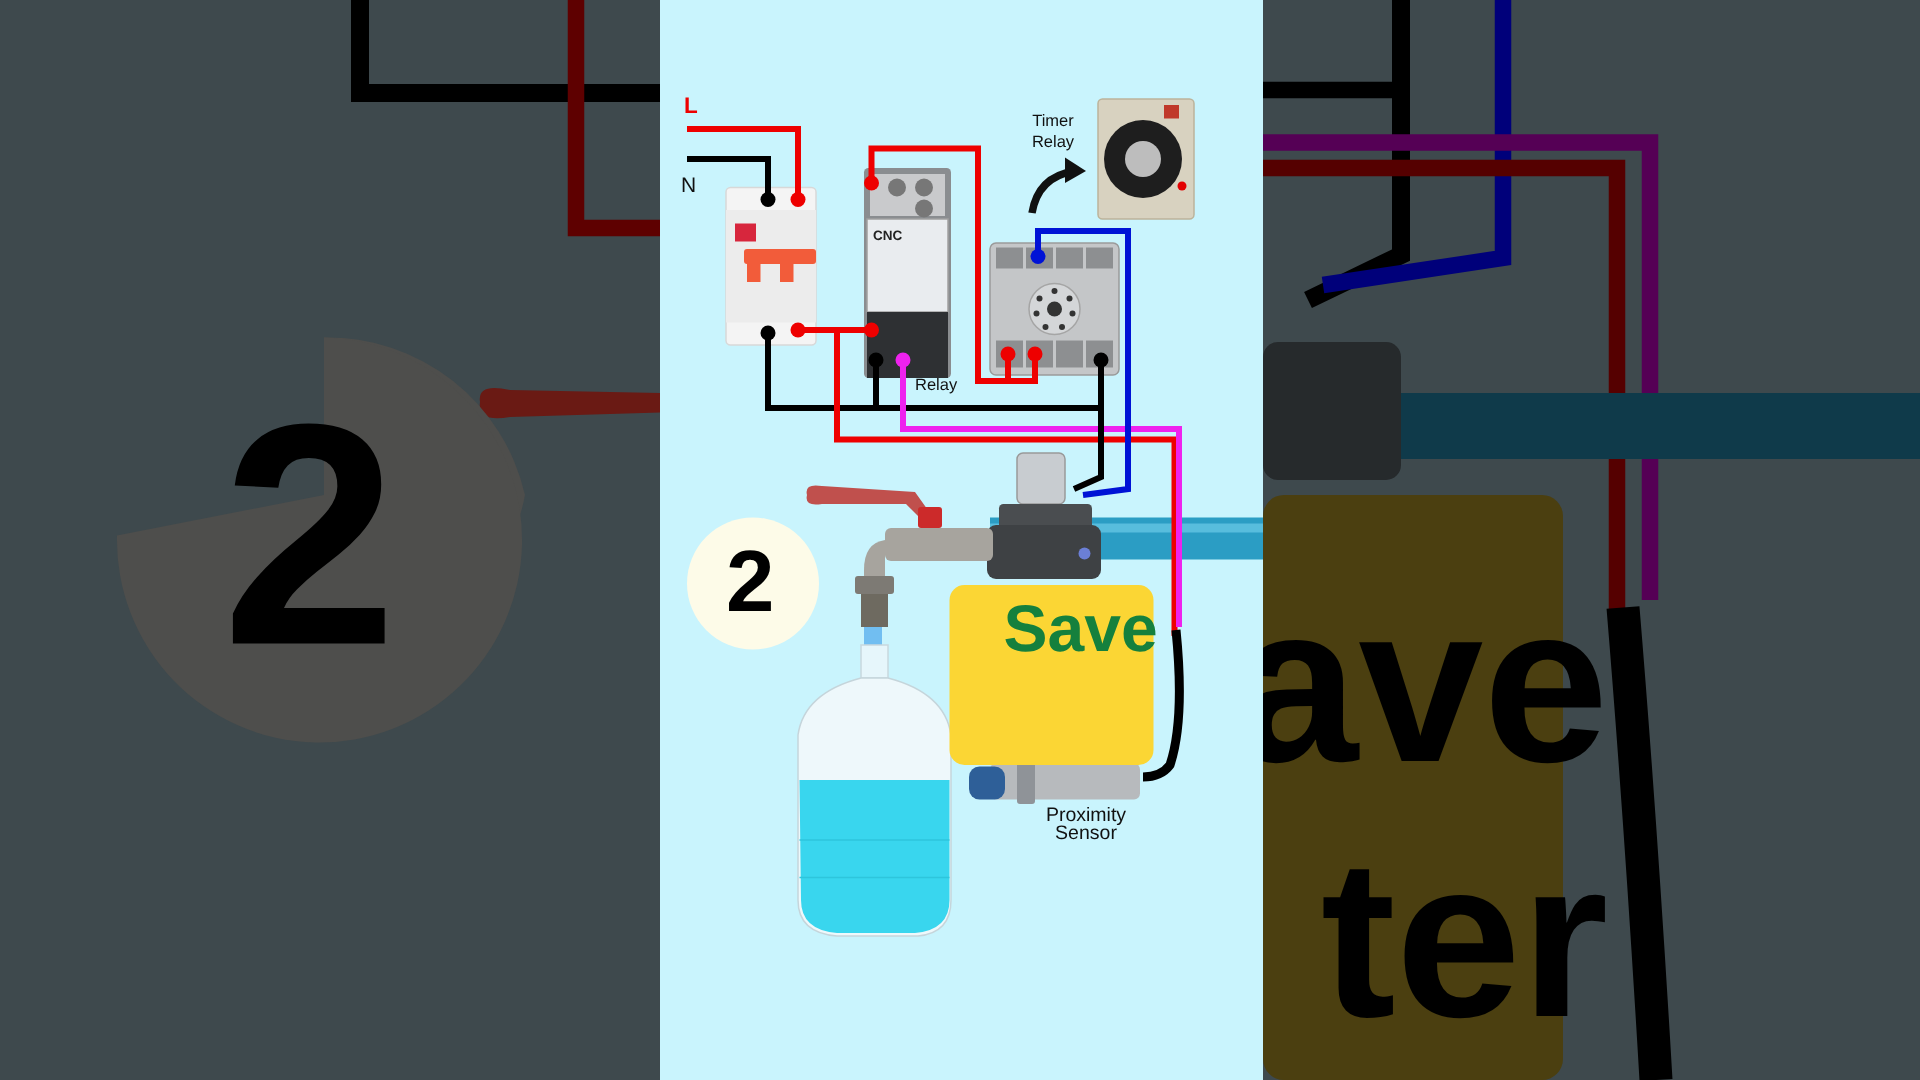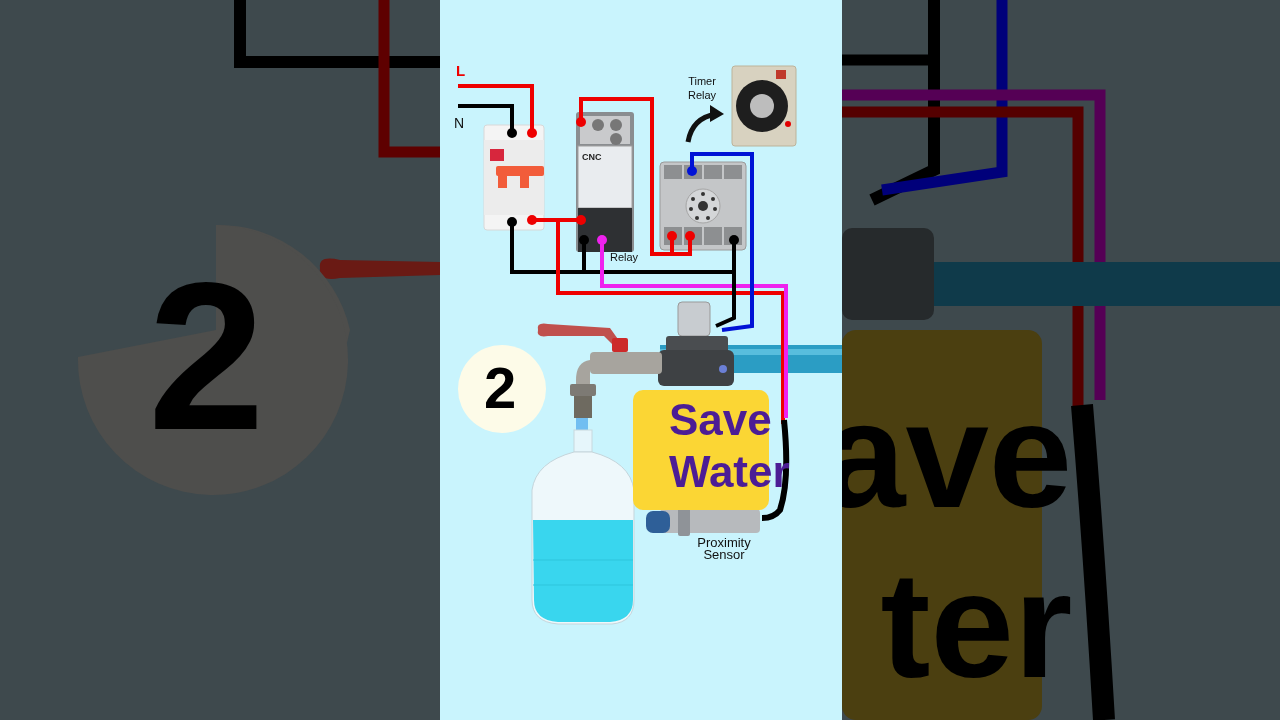--- a/index.html
+++ b/index.html
@@ -3,21 +3,21 @@
 <meta charset="utf-8">
 <style>
   html,body{margin:0;padding:0;}
   body{width:1280px;height:720px;overflow:hidden;position:relative;background:#3d484c;font-family:"Liberation Sans",sans-serif;}
   .side{position:absolute;top:0;height:720px;overflow:hidden;}
   .side.left{left:0;width:440px;background:#3e494d;}
   .side.right{left:842px;width:438px;background:#3e494d;}
   .center{position:absolute;left:440px;top:0;width:402px;height:720px;background:#c9f4fd;overflow:hidden;}
   .title{position:absolute;left:23px;top:10px;width:348px;height:46px;background:#7b0af2;border-radius:6px;color:#fff;font-size:20px;display:flex;align-items:center;justify-content:center;letter-spacing:0.2px;}
   .lbl{position:absolute;font-size:11px;color:#111;text-align:center;line-height:14px;}
-  .save{position:absolute;left:193px;top:390px;width:136px;height:120px;background:#fbd634;border-radius:10px;font-weight:bold;font-size:44px;color:#4c1d95;text-align:center;line-height:52px;padding-top:4px;box-sizing:border-box;padding-left:36px;}
+  .save{position:absolute;left:193px;top:390px;width:136px;height:120px;background:#fbd634;border-radius:10px;font-weight:bold;font-size:44px;color:#15803d;text-align:center;line-height:52px;padding-top:4px;box-sizing:border-box;padding-left:36px;}
   .badge{position:absolute;width:88px;height:88px;border-radius:50%;background:#fdfbe8;}
   .badge-num{position:absolute;font-weight:bold;color:#000;}
   svg{position:absolute;left:0;top:0;}
 </style>
 </head>
 <body>
 
 <div class="side left">
   <svg width="440" height="720">
     <polyline points="240,0 240,62 440,62" fill="none" stroke="#000" stroke-width="12"></polyline>
@@ -171,20 +171,19 @@
     <div>Relay</div>
   </div>
 
   <div class="lbl" style="left:170px;top:250px;">Relay</div>
 
   <div class="badge" style="left:18px;top:345px;"></div>
   <div class="badge-num" style="left:44px;top:356px;font-size:58px;line-height:64px;">2</div>
 
   <div class="save">
     <div>Save</div>
-    <div>Water</div>
   </div>
 
   <div class="lbl" style="left:254px;top:537px;width:60px;font-size:13px;line-height:12px;">
     <div>Proximity</div>
     <div>Sensor</div>
   </div>
 </div>
 
 </body></html>

